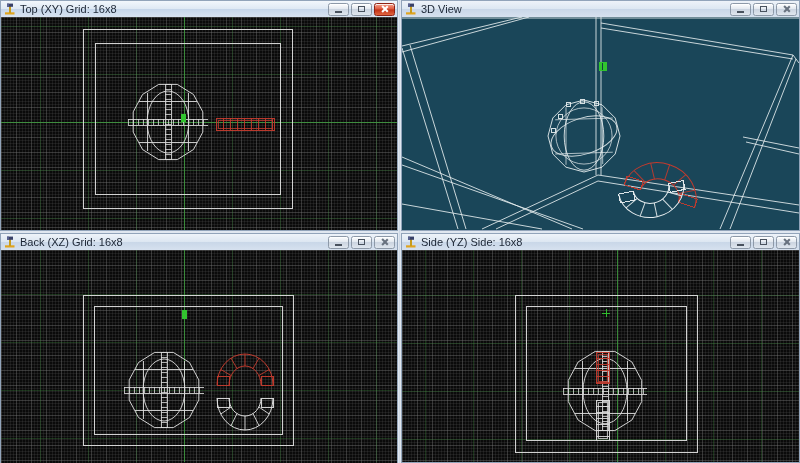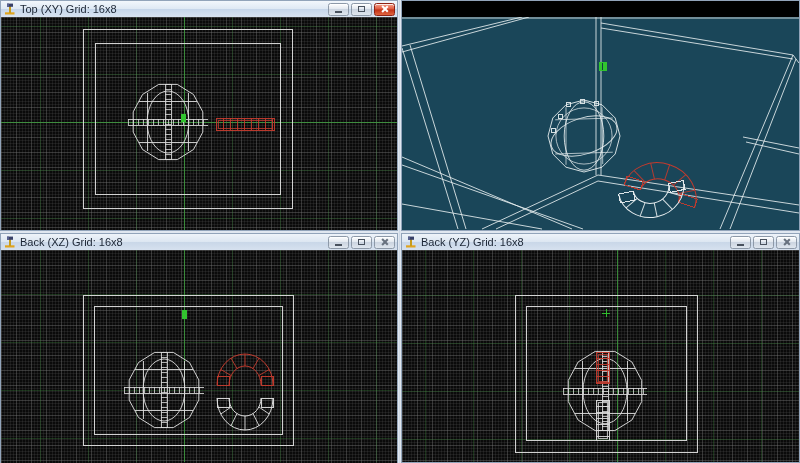--- a/index.html
+++ b/index.html
@@ -150,20 +150,42 @@
         <line x1="250" y1="101" x2="250" y2="113" stroke="#c23b2e" stroke-opacity="0.9" stroke-width="1" shape-rendering="crispEdges"></line>
         <line x1="257" y1="101" x2="257" y2="113" stroke="#c23b2e" stroke-opacity="0.9" stroke-width="1" shape-rendering="crispEdges"></line>
         <line x1="264" y1="101" x2="264" y2="113" stroke="#c23b2e" stroke-opacity="0.9" stroke-width="1" shape-rendering="crispEdges"></line>
         <line x1="271" y1="101" x2="271" y2="113" stroke="#c23b2e" stroke-opacity="0.9" stroke-width="1" shape-rendering="crispEdges"></line>
         <rect x="180" y="97" width="5" height="8" fill="#32c42f"></rect>
       </svg>
   </div>
 </section>
 
 <section class="pane" id="pane-tr">
+  <header class="titlebar">
+    <span class="app-ico">
+      <svg viewBox="0 0 12 12" width="12" height="12">
+          <rect x="1" y="9.3" width="9.5" height="2.2" fill="#e0a41e"></rect>
+          <rect x="5" y="3" width="2" height="7" fill="#c79c1c"></rect>
+          <rect x="3" y="0.6" width="6" height="3.2" fill="#384068"></rect>
+          <rect x="3" y="0.6" width="2" height="3.2" fill="#596290"></rect>
+        </svg>
+    </span>
+    <span class="title">3D View</span>
+    <span class="btns">
+      <button class="wbtn">
+          <i class="g-min"></i>
+        </button>
+      <button class="wbtn">
+          <i class="g-max"></i>
+        </button>
+      <button class="wbtn close">
+          <i class="g-x"></i>
+        </button>
+    </span>
+  </header>
   <div class="client bg3d">
     <svg id="svg-tr" width="397" height="213" viewBox="0 0 397 213">
         <line x1="0" y1="1" x2="397" y2="1" stroke="#e8eef0" stroke-opacity="0.85" stroke-width="1"></line>
         <line x1="120" y1="0" x2="0" y2="29" stroke="#e8eef0" stroke-opacity="0.85" stroke-width="1"></line>
         <line x1="127" y1="0" x2="0" y2="35" stroke="#e8eef0" stroke-opacity="0.85" stroke-width="1"></line>
         <line x1="194" y1="0" x2="194" y2="158" stroke="#e8eef0" stroke-opacity="0.85" stroke-width="1"></line>
         <line x1="199" y1="0" x2="199" y2="158" stroke="#e8eef0" stroke-opacity="0.85" stroke-width="1"></line>
         <line x1="199" y1="6" x2="391" y2="38" stroke="#e8eef0" stroke-opacity="0.85" stroke-width="1"></line>
         <line x1="199" y1="11" x2="391" y2="42" stroke="#e8eef0" stroke-opacity="0.85" stroke-width="1"></line>
         <line x1="391" y1="38" x2="397" y2="46" stroke="#e8eef0" stroke-opacity="0.85" stroke-width="1"></line>
@@ -328,21 +350,21 @@
 <section class="pane" id="pane-br">
   <header class="titlebar">
     <span class="app-ico">
       <svg viewBox="0 0 12 12" width="12" height="12">
           <rect x="1" y="9.3" width="9.5" height="2.2" fill="#e0a41e"></rect>
           <rect x="5" y="3" width="2" height="7" fill="#c79c1c"></rect>
           <rect x="3" y="0.6" width="6" height="3.2" fill="#384068"></rect>
           <rect x="3" y="0.6" width="2" height="3.2" fill="#596290"></rect>
         </svg>
     </span>
-    <span class="title">Back (YZ) Grid: 16x8</span>
+    <span class="title">Side (YZ) Side: 16x8</span>
     <span class="btns">
       <button class="wbtn">
           <i class="g-min"></i>
         </button>
       <button class="wbtn">
           <i class="g-max"></i>
         </button>
       <button class="wbtn close">
           <i class="g-x"></i>
         </button>

